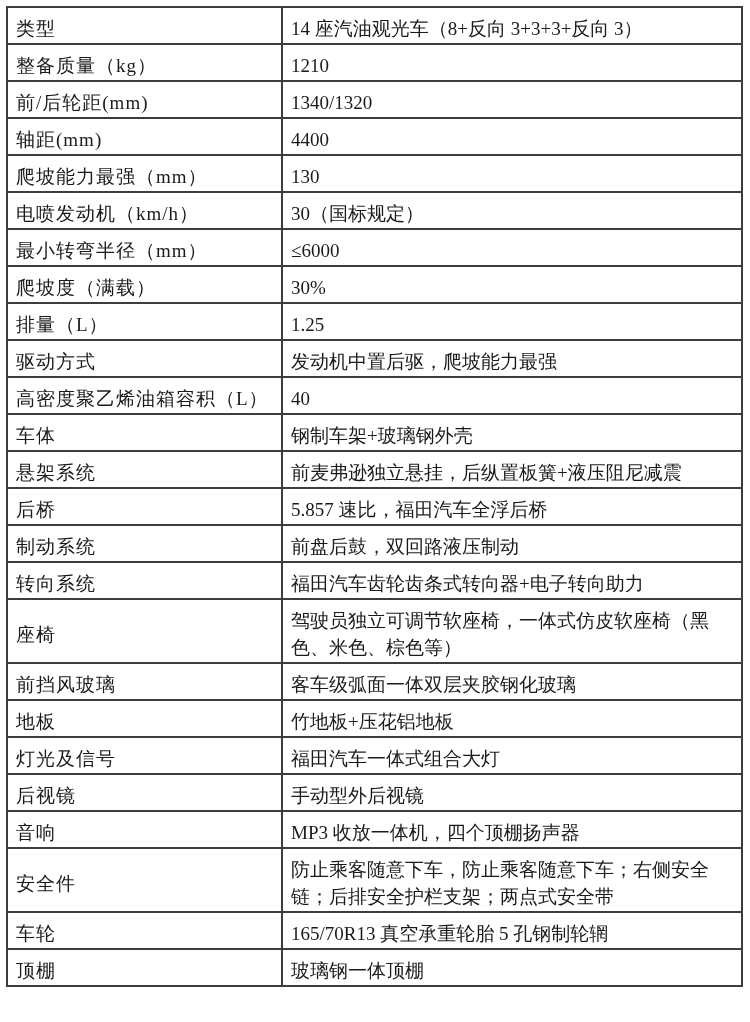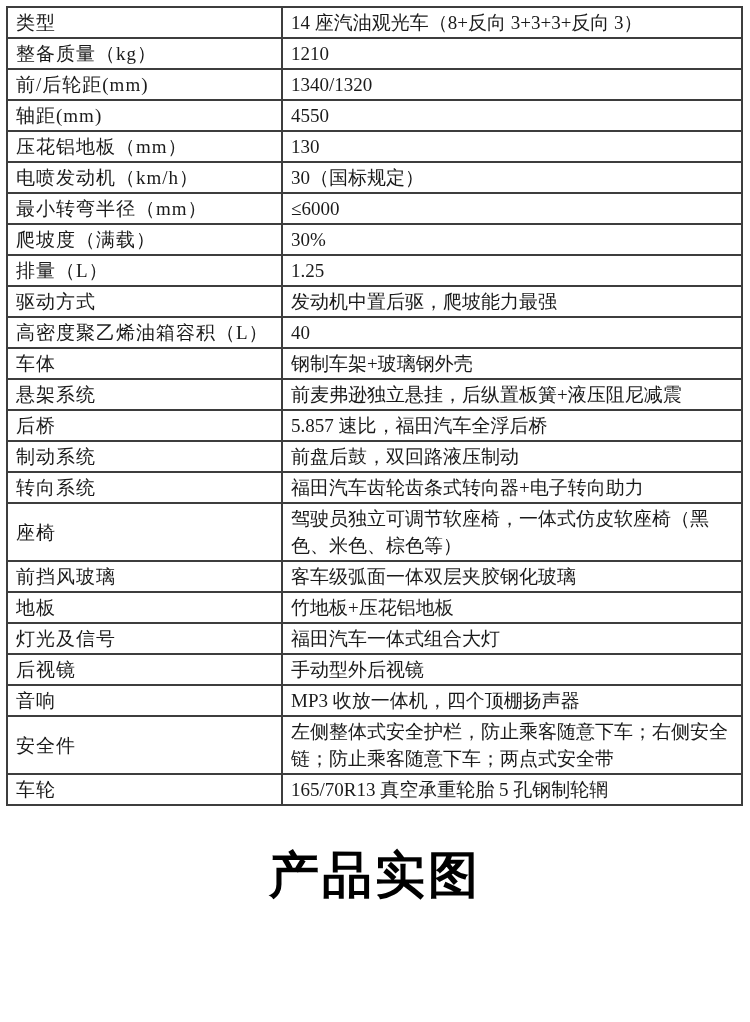--- a/index.html
+++ b/index.html
@@ -20,21 +20,21 @@
     table-layout: fixed;
     width: 735px;
     margin: 6px 0 0 6px;
   }
   .spec-table col.c-label { width: 275px; }
   .spec-table col.c-value { width: 460px; }
   .spec-table td {
     border: 2px solid #3d3d3d;
     font-size: 19px;
     line-height: 27px;
-    padding: 1px 6px 1px 8px;
+    padding: 7px 6px 1px 8px;
     height: 30px;
     vertical-align: middle;
     word-break: break-word;
   }
   .spec-table td.label-cell {
     letter-spacing: 1px;
   }
   .section-title {
     margin-top: 36px;
     text-align: center;
@@ -62,24 +62,24 @@
       <tr>
         <td class="label-cell">整备质量（kg）</td>
         <td class="value-cell">1210</td>
       </tr>
       <tr>
         <td class="label-cell">前/后轮距(mm)</td>
         <td class="value-cell">1340/1320</td>
       </tr>
       <tr>
         <td class="label-cell">轴距(mm)</td>
-        <td class="value-cell">4550</td>
+        <td class="value-cell">4400</td>
       </tr>
       <tr>
-        <td class="label-cell">压花铝地板（mm）</td>
+        <td class="label-cell">爬坡能力最强（mm）</td>
         <td class="value-cell">130</td>
       </tr>
       <tr>
         <td class="label-cell">电喷发动机（km/h）</td>
         <td class="value-cell">30（国标规定）</td>
       </tr>
       <tr>
         <td class="label-cell">最小转弯半径（mm）</td>
         <td class="value-cell">≤6000</td>
       </tr>
@@ -138,22 +138,26 @@
       <tr>
         <td class="label-cell">后视镜</td>
         <td class="value-cell">手动型外后视镜</td>
       </tr>
       <tr>
         <td class="label-cell">音响</td>
         <td class="value-cell">MP3 收放一体机，四个顶棚扬声器</td>
       </tr>
       <tr>
         <td class="label-cell">安全件</td>
-        <td class="value-cell">左侧整体式安全护栏，防止乘客随意下车；右侧安全链；防止乘客随意下车；两点式安全带</td>
+        <td class="value-cell">防止乘客随意下车，防止乘客随意下车；右侧安全链；后排安全护栏支架；两点式安全带</td>
       </tr>
       <tr>
         <td class="label-cell">车轮</td>
         <td class="value-cell">165/70R13 真空承重轮胎  5 孔钢制轮辋</td>
+      </tr>
+      <tr>
+        <td class="label-cell">顶棚</td>
+        <td class="value-cell">玻璃钢一体顶棚</td>
       </tr>
     </tbody>
 </table>
 
 <div class="section-title">产品实图</div>
 
 </body></html>

